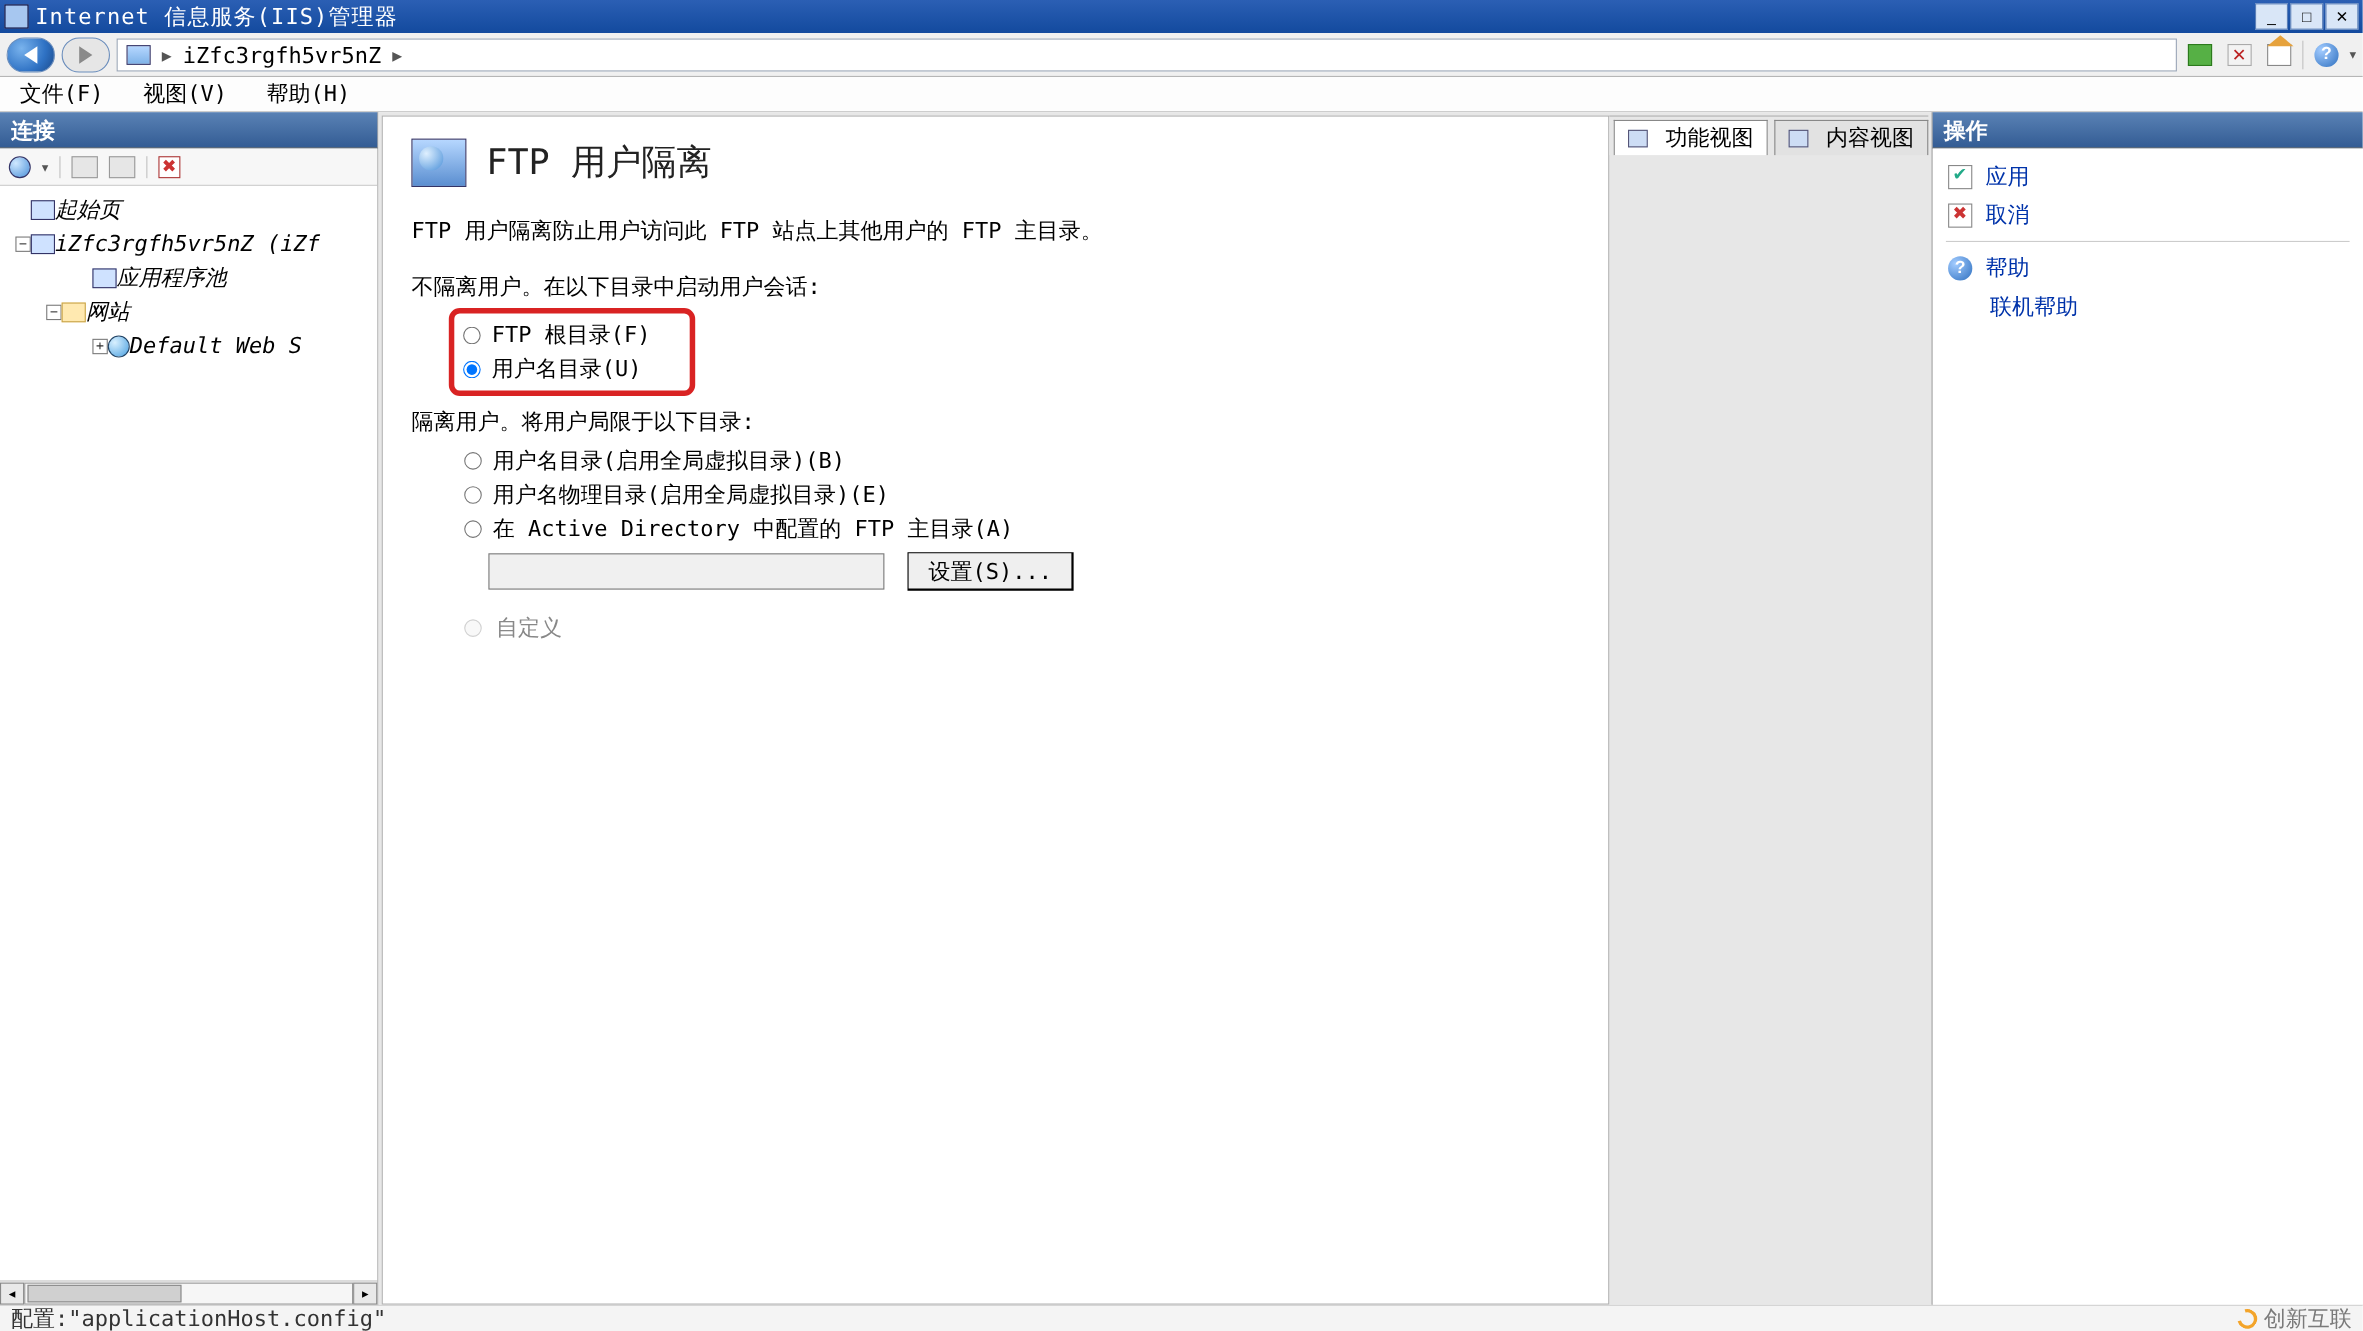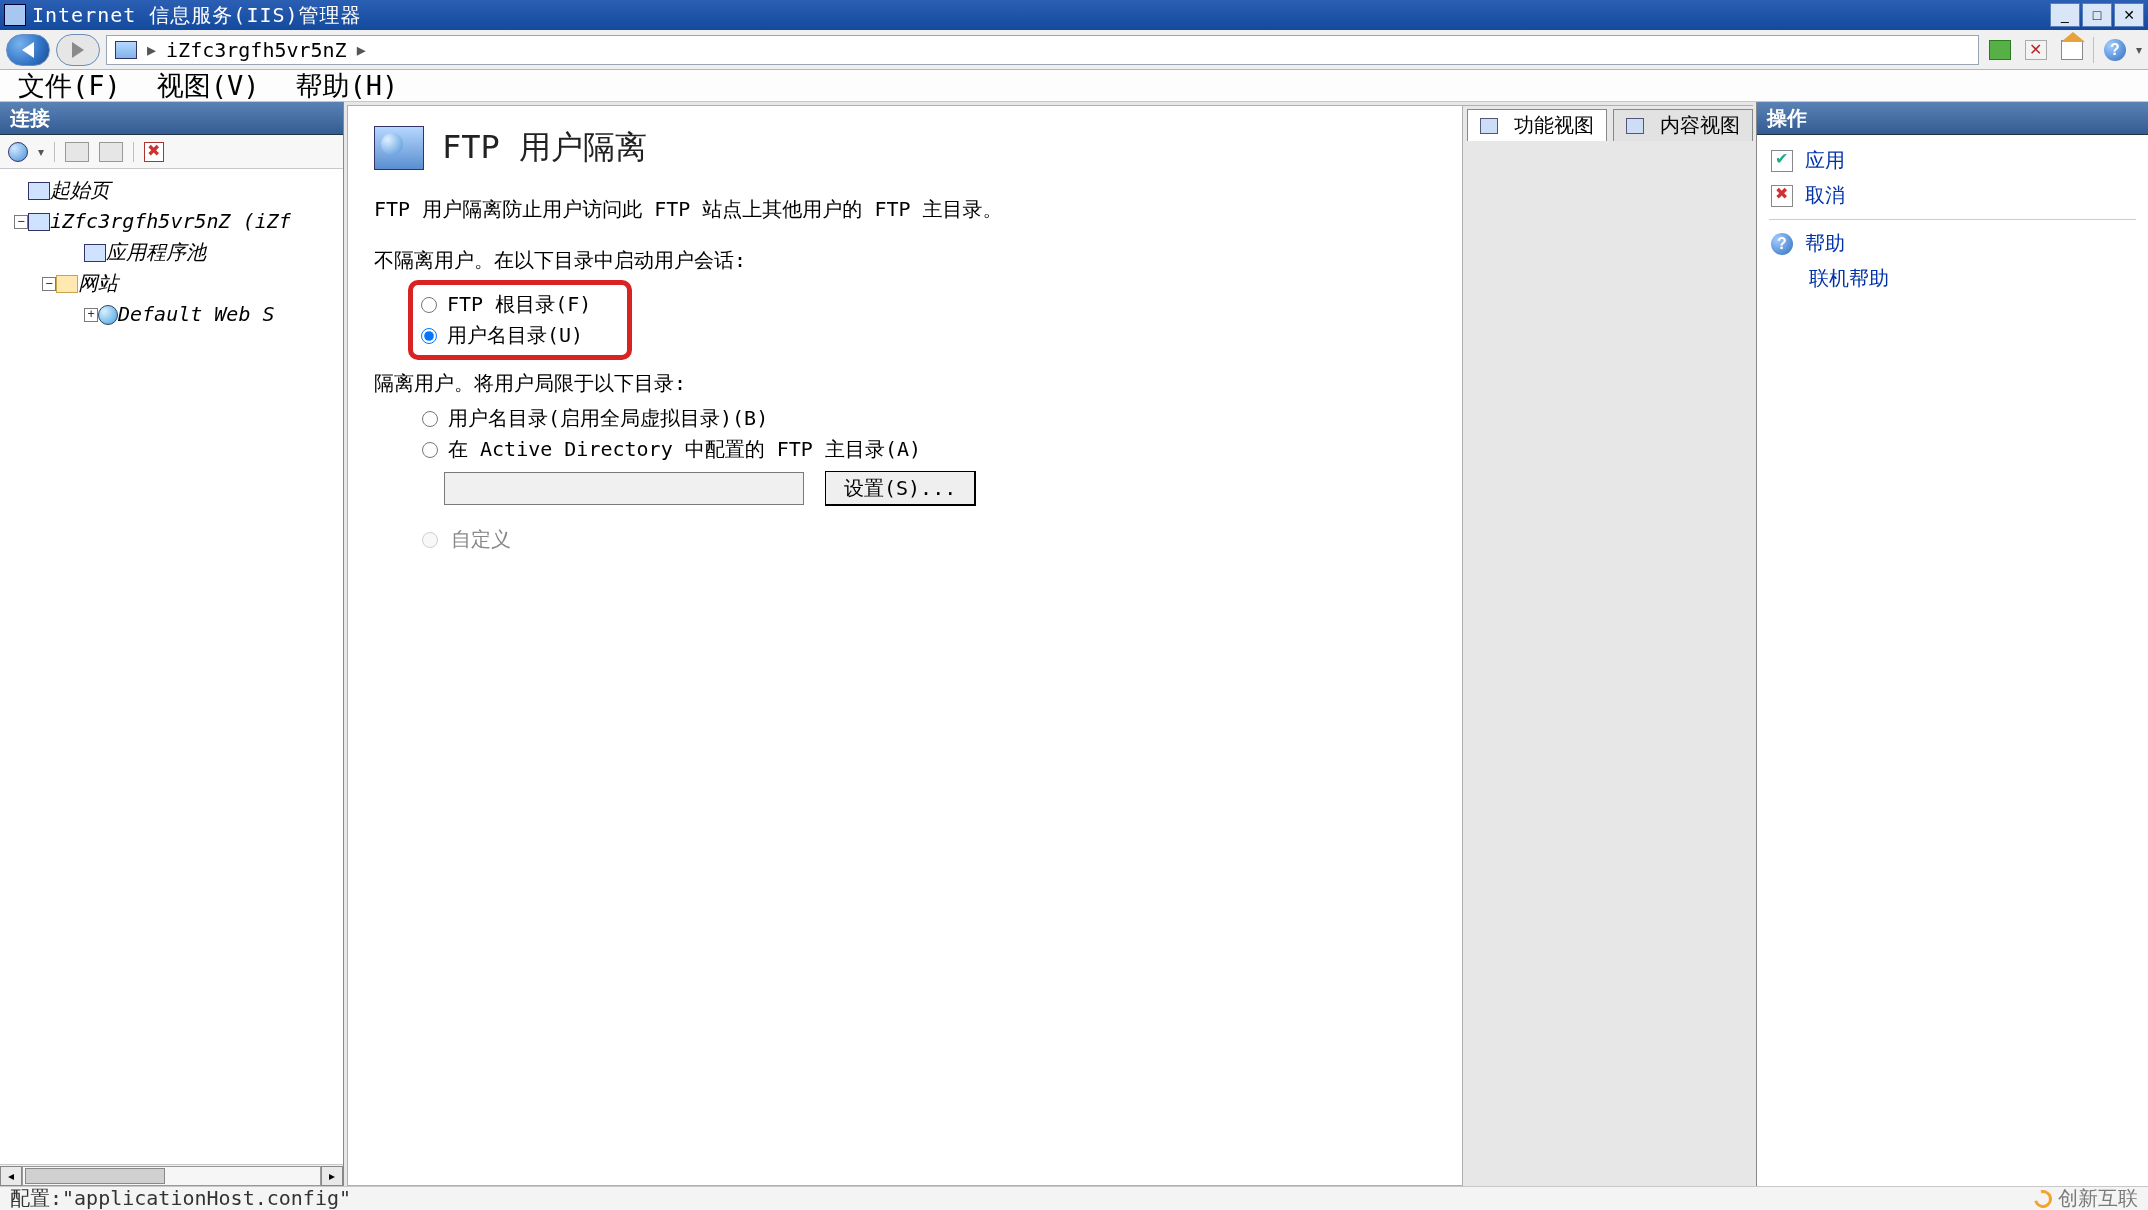--- a/index.html
+++ b/index.html
@@ -20,21 +20,21 @@
 .addr .crumb { font-family: Consolas, "SimSun", monospace; font-size: 20px; }
 .addr .crumb-sep { color: #555; }
 .nav-tool { width: 30px; height: 28px; border: 1px solid transparent; display: flex; align-items: center; justify-content: center; }
 .nav-tool .box { width: 22px; height: 20px; }
 .refresh-box { background: #56b045; border: 1px solid #2c7a1d; position: relative; }
 .stop-box { background: #f3f3f3; border: 1px solid #aaa; position: relative; }
 .stop-box::after { content:"✕"; color:#b22; position:absolute; top:-1px; left:3px; font-size:16px; }
 .home-box { background: #fff; border:1px solid #888; position:relative; }
 .home-box::before { content:""; position:absolute; top:-9px; left:-1px; width:0; height:0; border-left:12px solid transparent; border-right:12px solid transparent; border-bottom:10px solid #e6a23c; }
 .help-circle { width:22px; height:22px; border-radius:50%; background: radial-gradient(circle at 30% 30%, #a3ccff, #2d6fbf); color:#fff; display:flex; align-items:center; justify-content:center; font-weight:bold; font-size:16px; }
-.menubar { height: 32px; background: #fdfdfd; border-bottom: 1px solid #c8c8c8; display: flex; align-items: center; padding: 0 12px; gap: 24px; font-family: "SimSun", monospace; font-size: 27px; }
+.menubar { height: 32px; background: #fdfdfd; border-bottom: 1px solid #c8c8c8; display: flex; align-items: center; padding: 0 12px; gap: 24px; font-family: "SimSun", monospace; font-size: 20px; }
 .menubar .mi { padding: 4px 6px; }
 .body { display: flex; height: calc(100% - 30px - 40px - 32px - 24px); }
 .left { width: 344px; display: flex; flex-direction: column; border-right: 1px solid #888; }
 .panel-header { height: 33px; background: linear-gradient(#5a82b5, #335c94); color: #fff; display: flex; align-items: center; padding: 0 10px; font-size: 20px; font-weight: bold; border-bottom: 1px solid #234; }
 .left-toolbar { height: 34px; background: #f7f7f7; border-bottom: 1px solid #c8c8c8; display: flex; align-items: center; gap: 10px; padding: 0 8px; }
 .tool-ico { width: 24px; height: 20px; background: #e6e6e6; border: 1px solid #999; }
 .tool-globe { width:20px; height:20px; border-radius:50%; background: radial-gradient(circle at 30% 30%, #cfe8ff, #4a90d9); border:1px solid #336; }
 .tool-del { width:20px; height:20px; border:1px solid #a33; background:#fff; position:relative; }
 .tool-del::after { content:"✖"; color:#c33; position:absolute; top:-2px; left:2px; font-size:16px; }
 .tree { flex: 1; background: #fff; font-family: Consolas, "SimSun", monospace; font-size: 20px; padding: 6px 0 0 14px; overflow: hidden; line-height: 1.55; }
@@ -198,20 +198,24 @@
       </div>
 
       <div class="section-label" style="margin-top:10px;">隔离用户。将用户局限于以下目录:</div>
       <div class="radio-group">
         <div class="radio-row">
           <input type="radio" name="iso" style="">
           <span>用户名目录(启用全局虚拟目录)(B)</span>
         </div>
         <div class="radio-row">
           <input type="radio" name="iso" style="">
+          <span>用户名物理目录(启用全局虚拟目录)(E)</span>
+        </div>
+        <div class="radio-row">
+          <input type="radio" name="iso" style="">
           <span>在 Active Directory 中配置的 FTP 主目录(A)</span>
         </div>
       </div>
       <div class="ad-row">
         <input class="ad-input" disabled="" style="">
         <button class="ad-btn">设置(S)...</button>
       </div>
       <div class="radio-group" style="margin-top:18px;">
         <div class="radio-row disabled">
           <input type="radio" name="iso" disabled="" style="">

